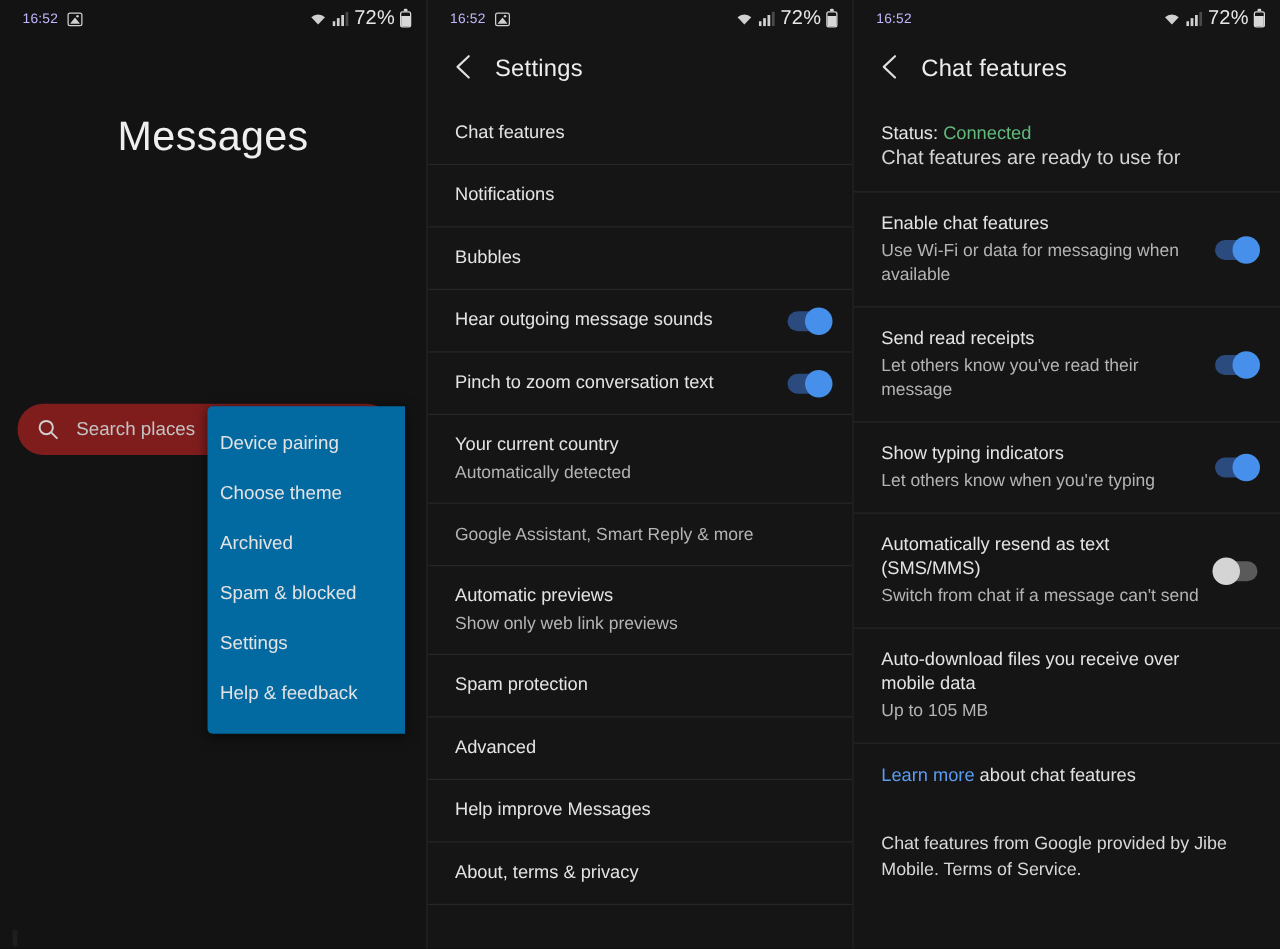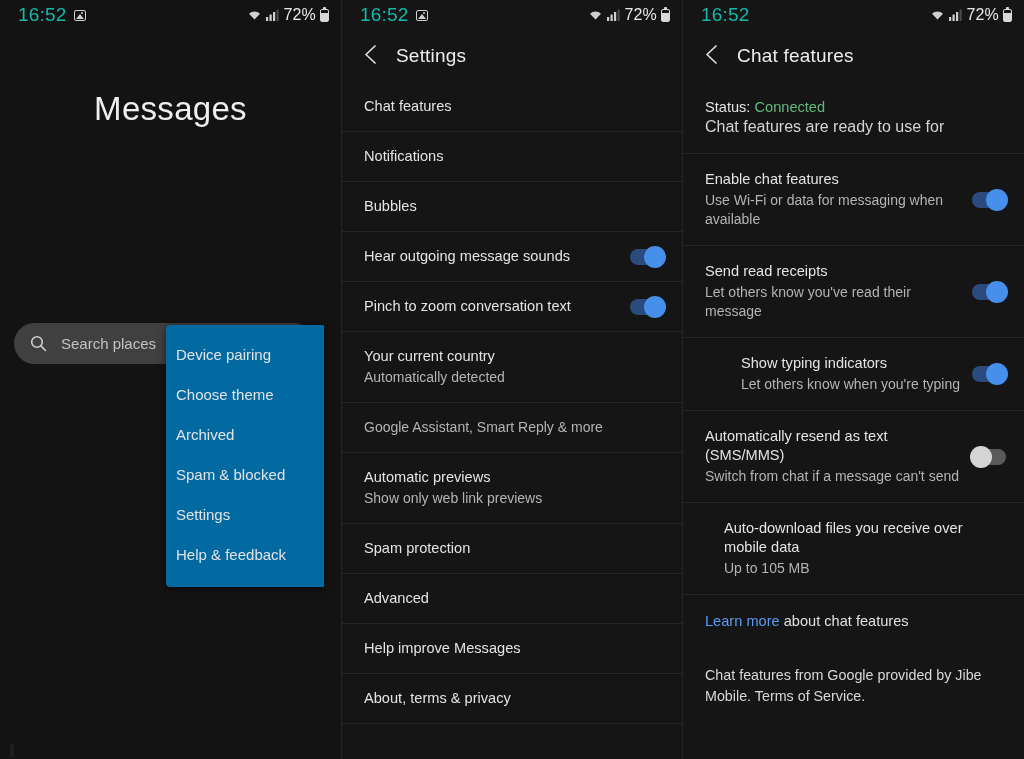--- a/index.html
+++ b/index.html
@@ -18,21 +18,21 @@
 
   
   .statusbar {
     height: 30px; display: flex; align-items: center;
     justify-content: space-between;
     padding: 0 12px 0 18px;
     color: #e6e6e6; font-size: 13px;
   }
   .sb-left { display: flex; align-items: center; gap: 7px; }
   .sb-right { display: flex; align-items: center; gap: 4px; }
-  .sb-time { font-size: 19px; letter-spacing: .2px; color: #14b8a6; }
+  .sb-time { font-size: 11px; letter-spacing: .2px; color: #c4b5fd; }
   .img-icon {
     width: 12px; height: 11px; border: 1.5px solid #cfcfcf; border-radius: 2px;
     position: relative; display: inline-block;
   }
   .img-icon::after {
     content: ""; position: absolute; left: 1px; bottom: 1px;
     width: 0; height: 0;
     border-left: 4px solid transparent; border-right: 4px solid transparent;
     border-bottom: 5px solid #cfcfcf;
   }
@@ -53,21 +53,21 @@
   }
 
   
   .messages-title {
     margin-top: 60px; text-align: center;
     font-size: 33px; color: #efefef; font-weight: 400; letter-spacing: .3px;
   }
   .search-bar {
     position: absolute; left: 14px; top: 323px;
     width: 300px; height: 41px; border-radius: 21px;
-    background: #404040; display: flex; align-items: center;
+    background: #7f1d1d; display: flex; align-items: center;
     padding-left: 16px; gap: 14px;
   }
   .search-icon svg { display: block; }
   .search-placeholder { color: #c3c3c3; font-size: 15px; }
 
   
   .popup-menu {
     position: absolute; left: 166px; top: 325px;
     width: 158px; background: #0369a1;
     border-radius: 4px 0 0 4px;
@@ -115,21 +115,21 @@
   .toggle.on .knob { right: -2px; background: #4690eb; }
   .toggle.off .knob { left: -2px; background: #d4d4d4; }
 
   
   .status-block {
     padding: 15px 18px 16px 22px; border-bottom: 1px solid #262626;
   }
   .status-line { font-size: 14.6px; color: #e4e4e4; line-height: 20px; }
   .status-value { color: #63b97c; }
   .status-sub { font-size: 16px; color: #d4d4d4; line-height: 20px; }
-  .row-3 { padding: 16px 18px 16px 22px; min-height: 56px; justify-content: flex-end; }
+  .row-3 { padding: 16px 18px 16px 22px; min-height: 56px; }
   .row-3 .row-texts { max-width: 282px; }
   .learn-row {
     padding: 16px 18px 16px 22px; border-bottom: none;
     font-size: 14.6px; color: #e0e0e0; line-height: 20px;
   }
   .link { color: #5b9bf0; }
   .footer-note {
     padding: 6px 40px 16px 22px; color: #d8d8d8;
     font-size: 14.3px; line-height: 21px; margin-top: 12px;
   }

